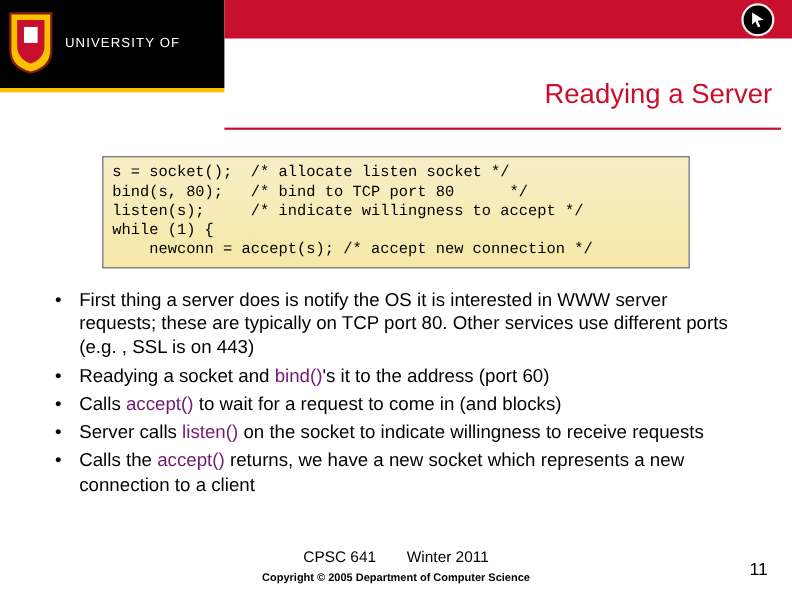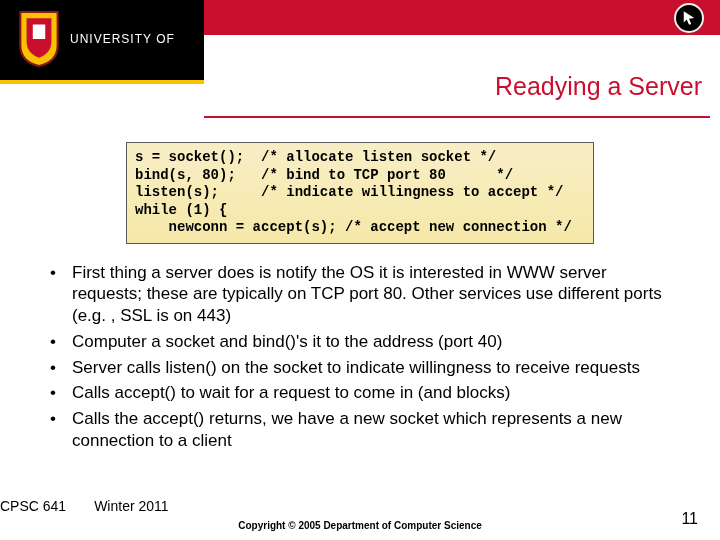--- a/index.html
+++ b/index.html
@@ -3,37 +3,37 @@
 <meta charset="utf-8">
 <style>
   * { box-sizing: border-box; margin: 0; padding: 0; }
   html, body { width: 720px; height: 540px; font-family: Arial, Helvetica, sans-serif; background: #fff; color: #000; overflow: hidden; }
   .header { position: relative; height: 120px; }
   .bar-black { position: absolute; left: 0; top: 0; width: 204px; height: 80px; background: #000; }
   .bar-yellow { position: absolute; left: 0; top: 80px; width: 204px; height: 4px; background: #f9c200; }
   .bar-red { position: absolute; left: 204px; top: 0; right: 0; height: 35px; background: #c8102e; display:flex; justify-content:flex-end; align-items:center; padding-right:16px; }
   .corner-icon { width: 30px; height: 30px; border-radius: 50%; background: #000; border: 2px solid #eee; display:flex; align-items:center; justify-content:center; }
   .corner-icon svg { width: 18px; height: 18px; }
-  .logo { position: absolute; left: 18px; top: 10px; display: flex; align-items: center; gap: 10px; }
+  .logo { position: absolute; left: 7px; top: 10px; display: flex; align-items: center; gap: 10px; }
   .crest { width: 42px; height: 58px; }
   .wordmark { color: #fff; line-height: 1.05; }
   .wordmark .uni { font-size: 12px; letter-spacing: 1px; font-weight: 400; }
   .wordmark .cal { font-size: 22px; letter-spacing: 1px; font-weight: 400; }
   .title { position: absolute; right: 18px; top: 72px; font-size: 25px; color: #c8102e; font-weight: 400; }
   .underline { position: absolute; left: 204px; right: 10px; top: 116px; height: 2px; background: #c8102e; }
 
-  .code-box { margin: 22px auto 18px; width: 468px; border: 1px solid #5a5a5a; background: linear-gradient(#f8eec6, #f6e8a8); padding: 6px 8px; font-family: "Courier New", Courier, monospace; font-size: 14px; font-weight: 700; white-space: pre; line-height: 1.25; }
+  .code-box { margin: 22px auto 18px; width: 534px; border: 1px solid #5a5a5a; background: linear-gradient(#f8eec6, #f6e8a8); padding: 6px 8px; font-family: "Courier New", Courier, monospace; font-size: 14px; font-weight: 400; white-space: pre; line-height: 1.25; }
 
   .bullets { padding: 0 52px 0 40px; font-size: 17px; line-height: 1.28; }
   .bullets li { list-style: none; position: relative; padding-left: 32px; margin-bottom: 4px; }
   .bullets li::before { content: "•"; position: absolute; left: 10px; top: 0; }
-  .red { color: #000000; }
+  .red { color: #701a75; }
 
   .footer { position: absolute; bottom: 0; left: 0; right: 0; height: 42px; }
-  .footer .mid { font-size: 14px; }
+  .footer .mid { text-align: center; font-size: 14px; }
   .footer .mid .gap { display:inline-block; width: 28px; }
   .footer .page { position: absolute; right: 22px; top: 12px; font-size: 16px; margin-left: 29px; }
   .footer .copy { text-align: center; font-size: 10px; font-weight: 700; margin-top: 6px; }
 </style>
 </head>
 <body>
 
 <div class="header">
   <div class="bar-black"></div>
   <div class="bar-yellow"></div>
@@ -59,23 +59,23 @@
 </div>
 
 <pre class="code-box">s = socket();  /* allocate listen socket */
 bind(s, 80);   /* bind to TCP port 80      */
 listen(s);     /* indicate willingness to accept */
 while (1) {
     newconn = accept(s); /* accept new connection */</pre>
 
 <ul class="bullets">
     <li><span>First thing a server does is notify the OS it is interested in WWW server requests; these are typically on TCP port 80. Other services use different ports (e.g. , SSL is on 443)</span></li>
-    <li><span>Computer a socket and </span><span class="red">bind()</span><span>'s it to the address (port 40)</span></li>
+    <li><span>Readying a socket and </span><span class="red">bind()</span><span>'s it to the address (port 60)</span></li>
+    <li><span>Calls </span><span class="red">accept()</span><span> to wait for a request to come in (and blocks)</span></li>
     <li><span>Server calls </span><span class="red">listen()</span><span> on the socket to indicate willingness to receive requests</span></li>
-    <li><span>Calls </span><span class="red">accept()</span><span> to wait for a request to come in (and blocks)</span></li>
     <li><span>Calls the </span><span class="red">accept()</span><span> returns, we have a new socket which represents a new connection to a client</span></li>
   </ul>
 
 <div class="footer">
   <div class="mid">
     <span>CPSC 641</span><span class="gap"></span><span>Winter 2011</span>
   </div>
   <div class="page">11</div>
   <div class="copy">Copyright © 2005 Department of Computer Science</div>
 </div>

